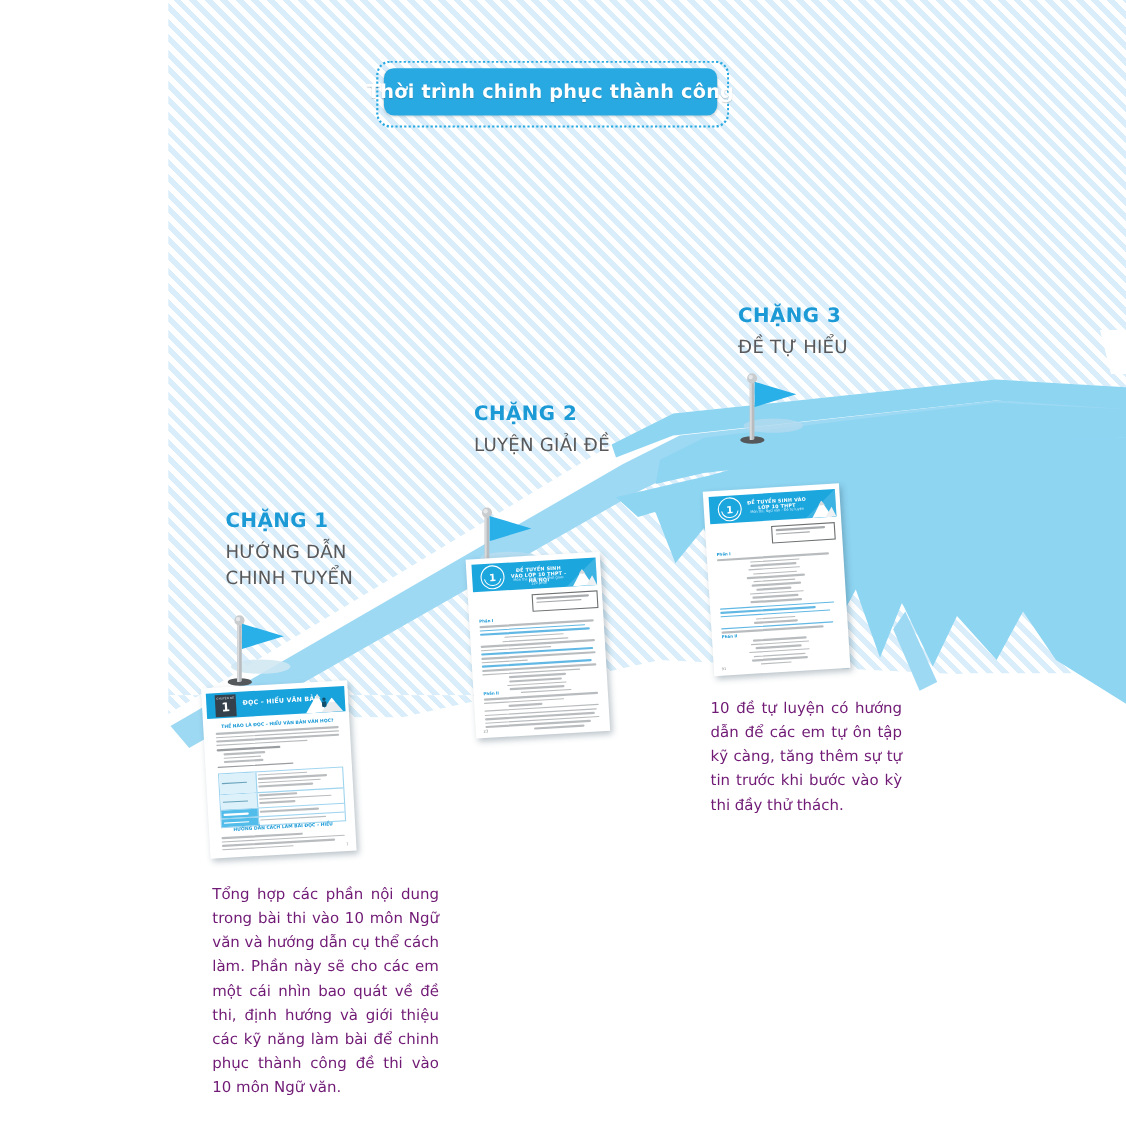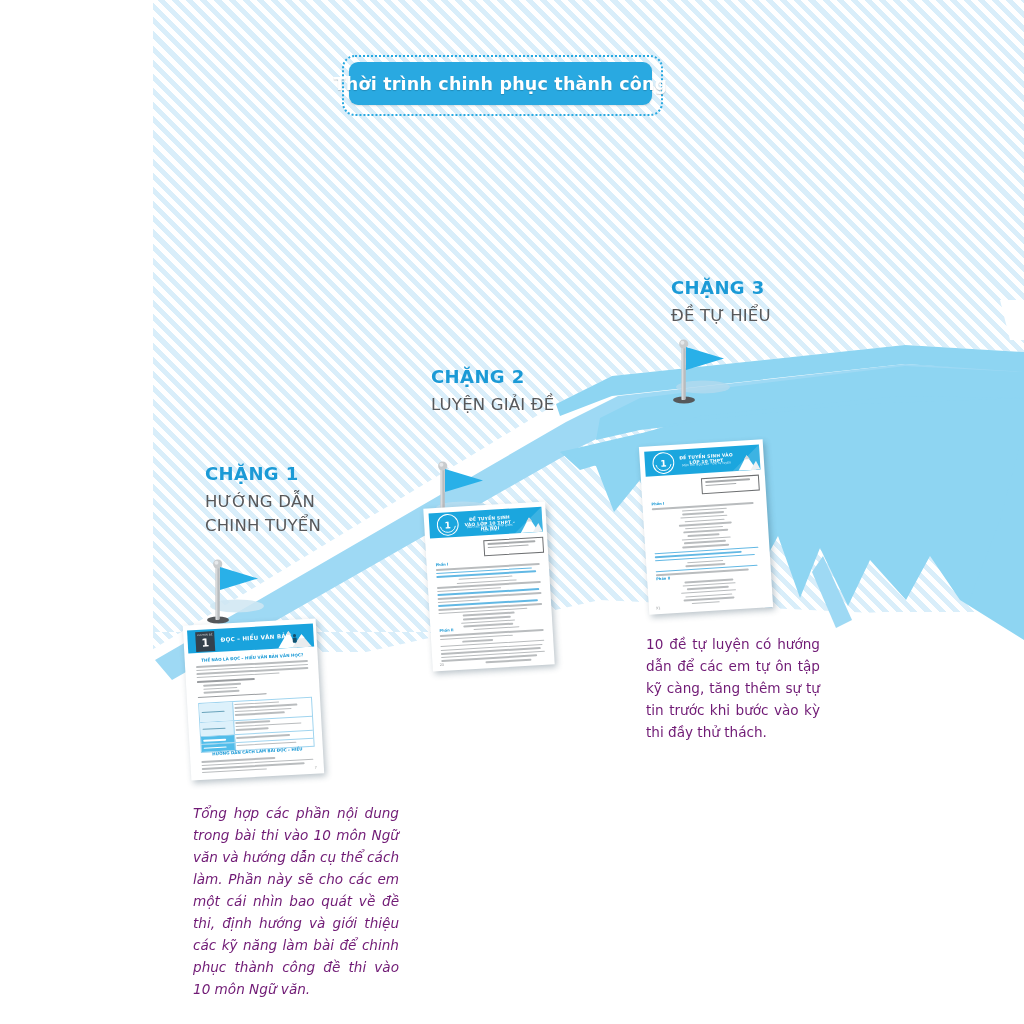--- a/index.html
+++ b/index.html
@@ -63,21 +63,21 @@
   #flag1{left:196px; top:556px;}
   #flag2{left:421px; top:458px;}
   #flag3{left:662px; top:336px;}
 
   
   .desc{
     position:absolute;
     color:#701a75; font-size:13.6px; line-height:1.62;
     text-align:justify; text-justify:inter-word;
   }
-  #desc1{left:193px; top:802px; width:206px;font-style:italic;}
+  #desc1{left:193px; top:802px; width:206px;}
   #desc2{left:432px; top:694px; width:167px;}
   #desc3{left:646px; top:633px; width:174px;}
 
   
   .sheet{
     position:absolute; background:#ffffff;
     box-shadow:2px 3px 6px rgba(30,60,80,.30);
     overflow:hidden;
   }
   #sheet1{left:187px; top:622px; width:133px; height:155px;

